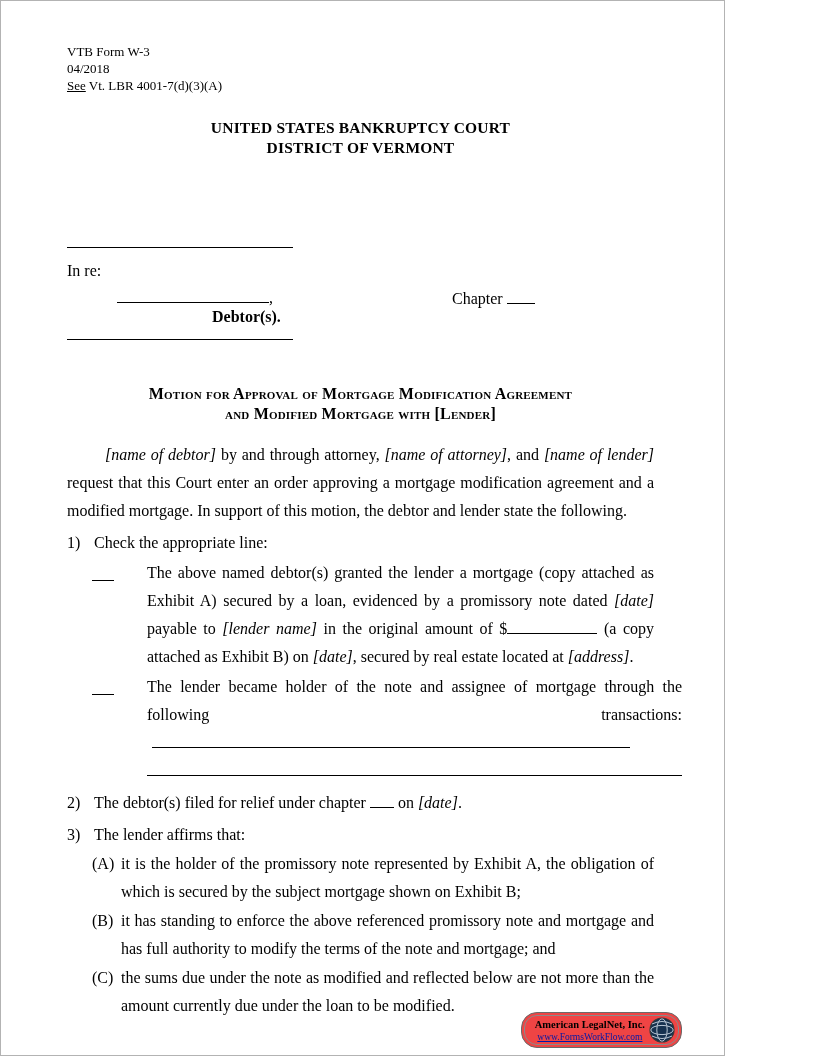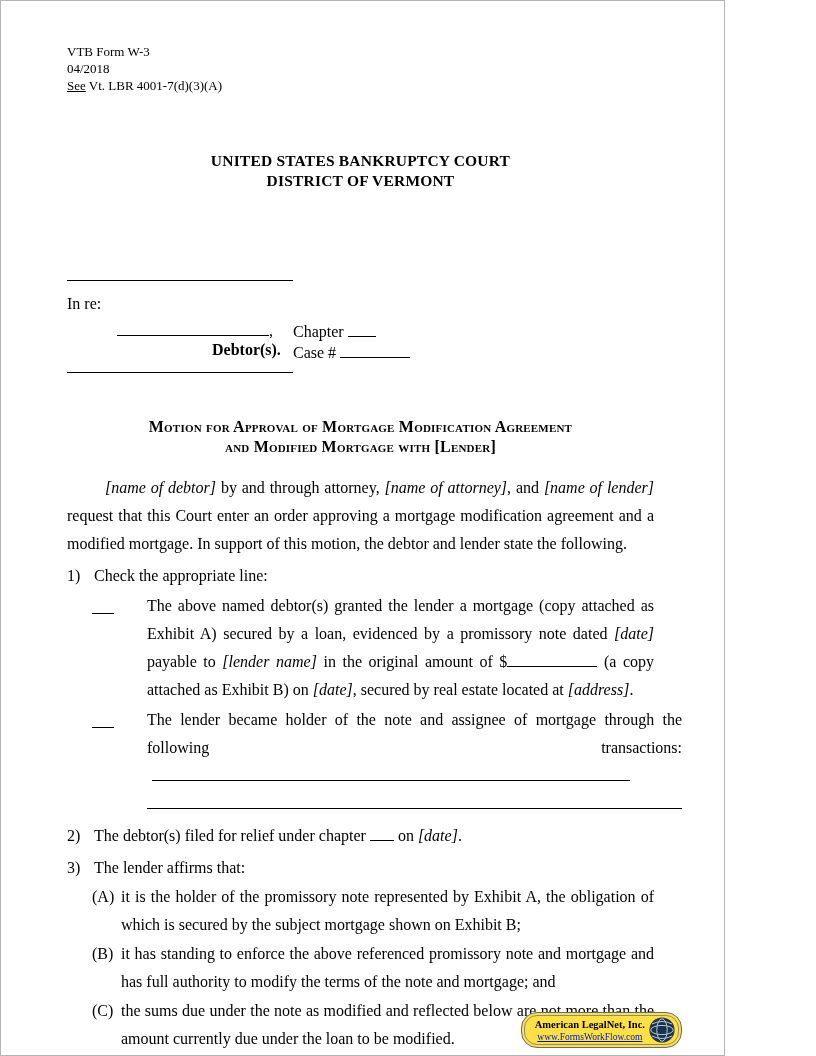--- a/index.html
+++ b/index.html
@@ -14,24 +14,24 @@
     width: 725px; height: 1056px;
     box-sizing: border-box;
     border: 1px solid #b3b3b3;
     padding: 42px 70px 0 66px;
     overflow: hidden;
     background: #fff;
   }
   .form-meta { font-size: 13px; line-height: 17px; }
   .underlined { text-decoration: underline; }
   .court-title {
-    margin-top: 57px; text-align: center;
+    margin-top: 24px; text-align: center;
     font-weight: 700; font-size: 15.5px; line-height: 19.5px; letter-spacing: .2px;
   }
-  .caption { display: flex; justify-content: flex-start; margin-top: 90px; font-size: 16px; }
+  .caption { display: flex; justify-content: space-between; margin-top: 90px; font-size: 16px; }
   .caption-left { width: 226px; }
   .caption-right { width: 202px; padding-top: 41px; font-weight: 400; line-height: 21px; }
   .hrule { height: 0; border-top: 1.4px solid #000; }
   .in-re { margin-top: 13px; line-height: 19px; }
   .debtor-blank-line { margin-top: 8px; line-height: 19px; padding-left: 50px; }
   .debtor-label { font-weight: 700; line-height: 19px; padding-left: 145px; }
   .rule-bottom { margin-top: 13px; }
   .blank { display: inline-block; height: 3px; border-bottom: 1.3px solid #000; vertical-align: baseline; }
   .w-debtor { width: 152px; }
   .w-chapter { width: 28px; }
@@ -51,21 +51,21 @@
   .item .item-text { flex: 1; }
   .check-row { display: flex; font-size: 16px; line-height: 28px; margin-left: 25px; margin-top: 2px; }
   .check-mark { flex: 0 0 22px; height: 21px; border-bottom: 1.3px solid #000; margin-right: 33px; }
   .check-text { flex: 1; text-align: justify; }
   .sub-row { display: flex; font-size: 16px; line-height: 28px; margin-left: 25px; margin-top: 1px; }
   .sub-label { flex: 0 0 29px; }
   .sub-text { flex: 1; text-align: justify; }
   i { font-style: italic; }
   .aln-badge {
     position: absolute; right: 42px; bottom: 7px;
-    border: 1px solid #6a6a6a; border-radius: 16px; padding: 2px; background: #fde047;
+    border: 1px solid #6a6a6a; border-radius: 16px; padding: 2px; background: #ef4444;
   }
   .aln-inner {
     border: 1px solid #8a8a8a; border-radius: 13px;
     display: flex; align-items: center; gap: 4px; padding: 1px 3px 1px 10px;
   }
   .aln-textcol { display: flex; flex-direction: column; align-items: center; }
   .aln-company { font-size: 10.5px; font-weight: 700; white-space: nowrap; line-height: 13px; }
   .aln-url { font-size: 9.5px; color: #0018a8; text-decoration: underline; white-space: nowrap; line-height: 12px; cursor: pointer; }
   .globe { display: inline-flex; }
 </style>
@@ -88,21 +88,20 @@
   <div class="caption">
     <div class="caption-left">
       <div class="hrule"></div>
       <div class="in-re">In re:</div>
       <div class="debtor-blank-line"><span class="blank w-debtor"></span><span>,</span></div>
       <div class="debtor-label">Debtor(s).</div>
       <div class="hrule rule-bottom"></div>
     </div>
     <div class="caption-right">
       <div><span>Chapter</span> <span class="blank w-chapter"></span></div>
-      <div><span>Case #</span> <span class="blank w-case"></span></div>
     </div>
   </div>
 
   <div class="motion-title">
     <div>Motion for Approval of Mortgage Modification Agreement</div>
     <div>and Modified Mortgage with [Lender]</div>
   </div>
 
   <p class="intro"><i>[name of debtor]</i><span> by and through attorney, </span><i>[name of attorney]</i><span>, and </span><i>[name of lender]</i><span> request that this Court enter an order approving a mortgage modification agreement and a modified mortgage. In support of this motion, the debtor and lender state the following.</span></p>
 

